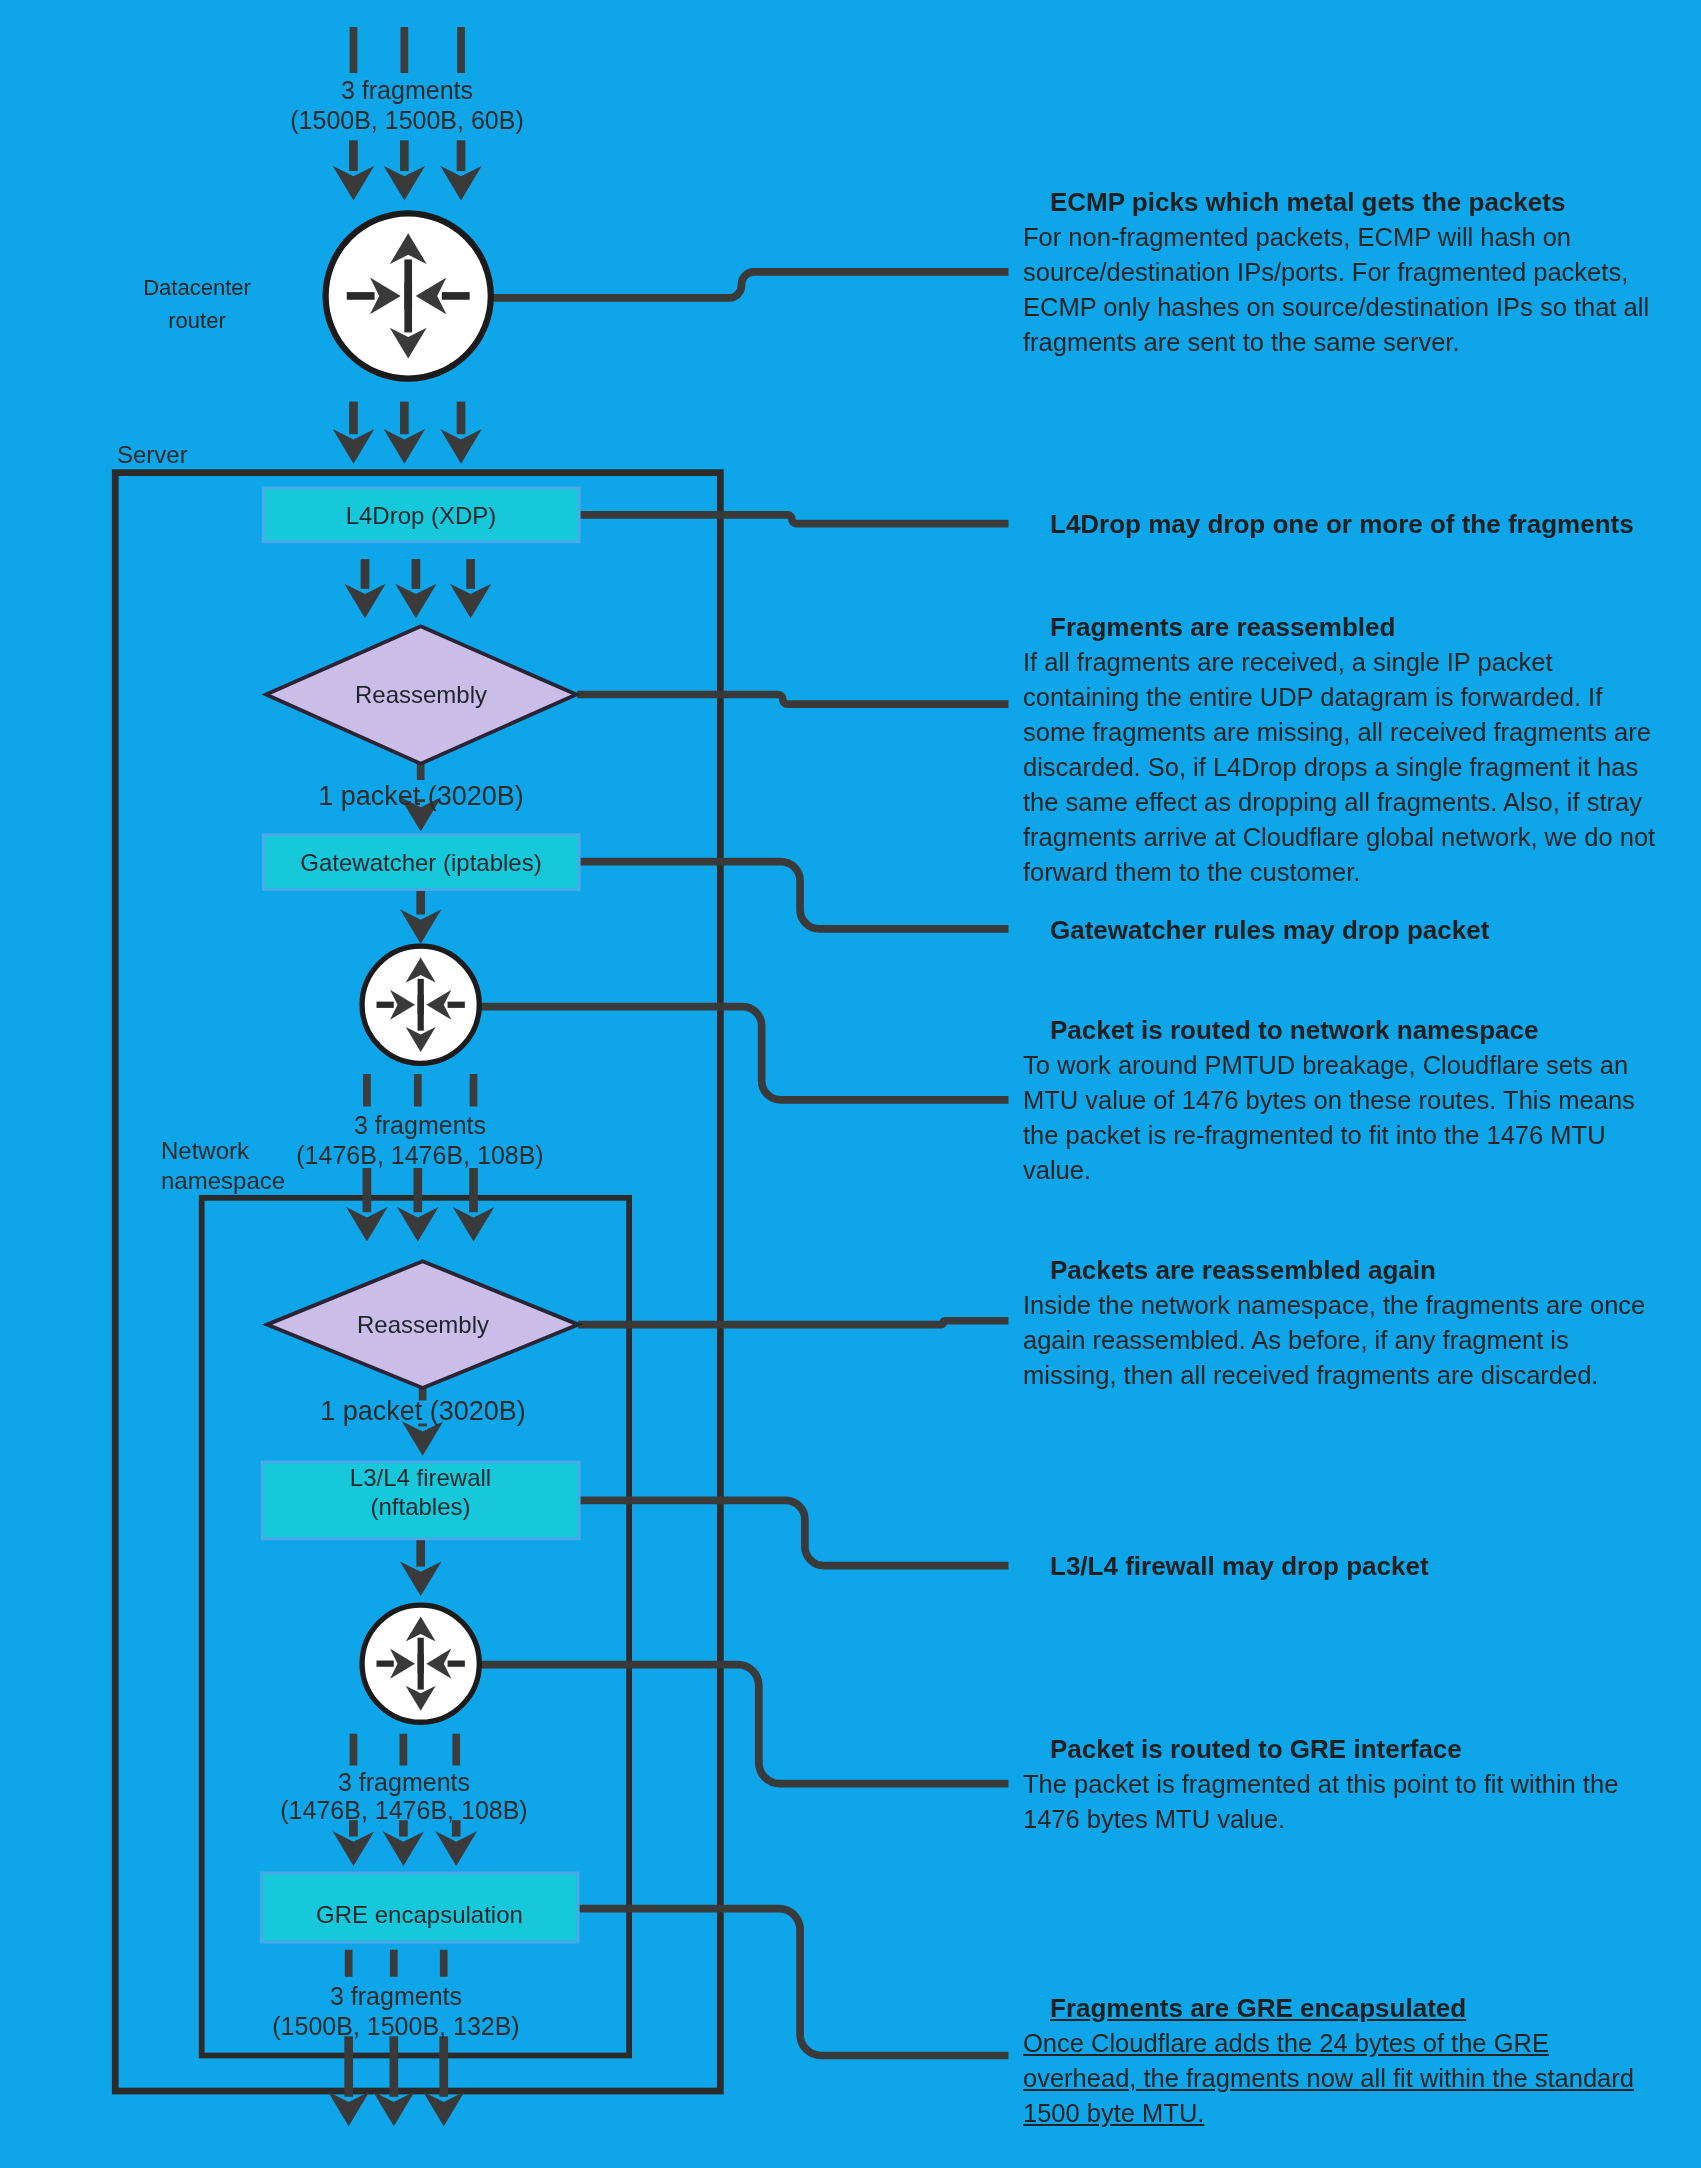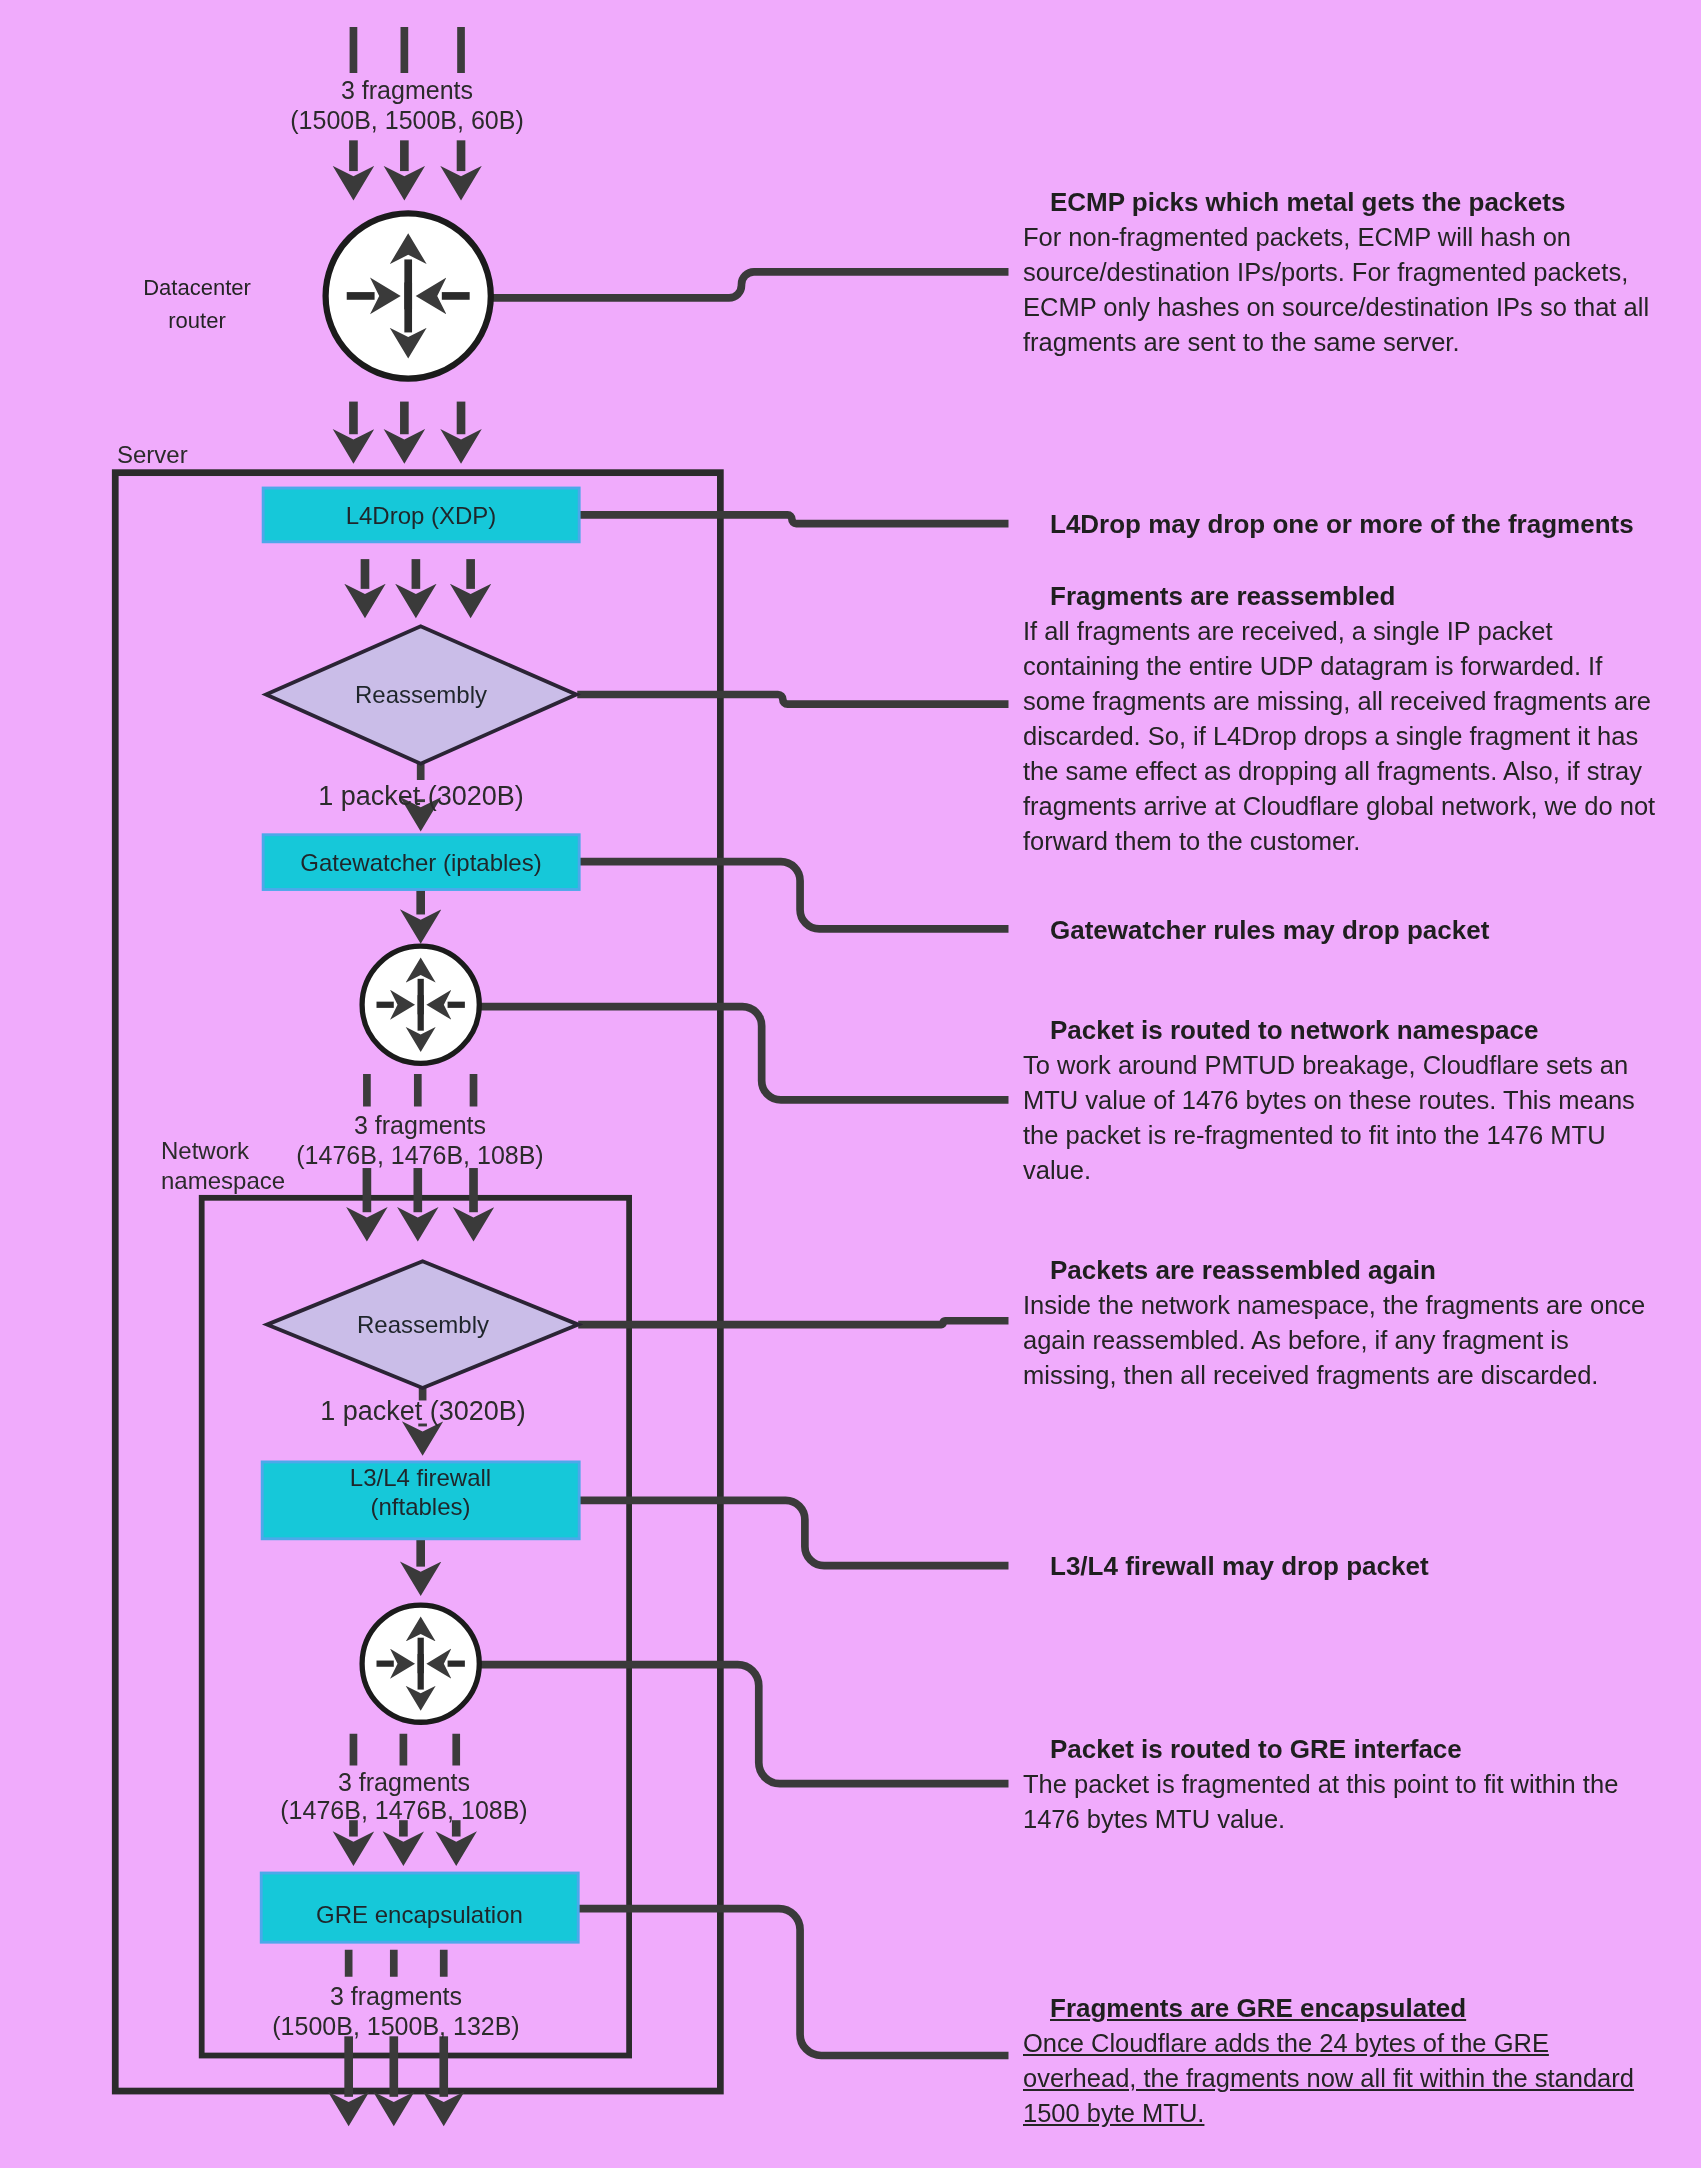--- a/index.html
+++ b/index.html
@@ -1,16 +1,16 @@
 <!DOCTYPE html>
 <html><head>
 <meta charset="utf-8">
 <style>
   html,body{margin:0;padding:0;background:#fff;}
-  .canvas{position:relative;width:1701px;height:2168px;background:#f0abfc;overflow:hidden;
+  .canvas{position:relative;width:1701px;height:2168px;background:#0ea5e9;overflow:hidden;
           font-family:"Liberation Sans","DejaVu Sans",sans-serif;color:#262626;}
   .layer{position:absolute;left:0;top:0;}
   .lbl{position:absolute;text-align:center;color:#2b2b2b;}
   .lbl.small{font-size:25px;line-height:29px;}
   .node-label{position:absolute;display:flex;flex-direction:column;align-items:center;justify-content:center;
               text-align:center;font-size:24px;color:#1f262b;line-height:29px;}
   .packet-label{position:absolute;text-align:center;font-size:27px;color:#2b2b2b;}
   .side-label{position:absolute;font-size:24px;color:#2b2b2b;line-height:30px;}
   .dc-label{position:absolute;font-size:22px;line-height:33px;text-align:center;color:#242424;}
   .ann{position:absolute;left:1015px;width:642px;font-size:25.5px;line-height:35px;color:#242424;}
@@ -153,21 +153,21 @@
   <div class="lbl small" style="left:252px;top:2012px;width:288px;">(1500B, 1500B, 132B)</div>
 
   <div class="ann" style="top:185px;">
     <div class="h">ECMP picks which metal gets the packets</div>
     <div class="b">For non-fragmented packets, ECMP will hash on source/destination IPs/ports. For fragmented packets, ECMP only hashes on source/destination IPs so that all fragments are sent to the same server.</div>
   </div>
   <div class="ann" style="top:507px;">
     <div class="h">L4Drop may drop one or more of the fragments</div>
     <div class="b"></div>
   </div>
-  <div class="ann" style="top:579px;">
+  <div class="ann" style="top:610px;">
     <div class="h">Fragments are reassembled</div>
     <div class="b">If all fragments are received, a single IP packet containing the entire UDP datagram is forwarded. If some fragments are missing, all received fragments are discarded. So, if L4Drop drops a single fragment it has the same effect as dropping all fragments. Also, if stray fragments arrive at Cloudflare global network, we do not forward them to the customer.</div>
   </div>
   <div class="ann" style="top:913px;">
     <div class="h">Gatewatcher rules may drop packet</div>
     <div class="b"></div>
   </div>
   <div class="ann" style="top:1013px;">
     <div class="h">Packet is routed to network namespace</div>
     <div class="b">To work around PMTUD breakage, Cloudflare sets an MTU value of 1476 bytes on these routes. This means the packet is re-fragmented to fit into the 1476 MTU value.</div>

